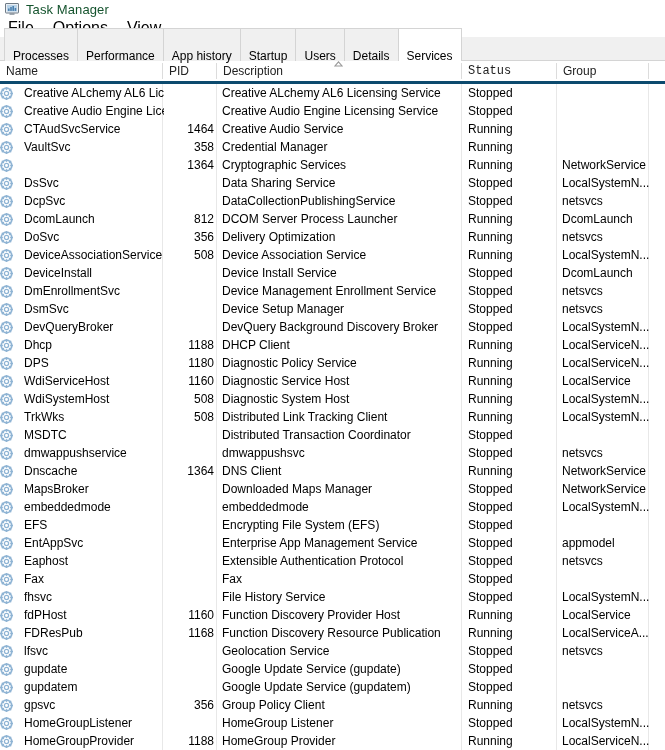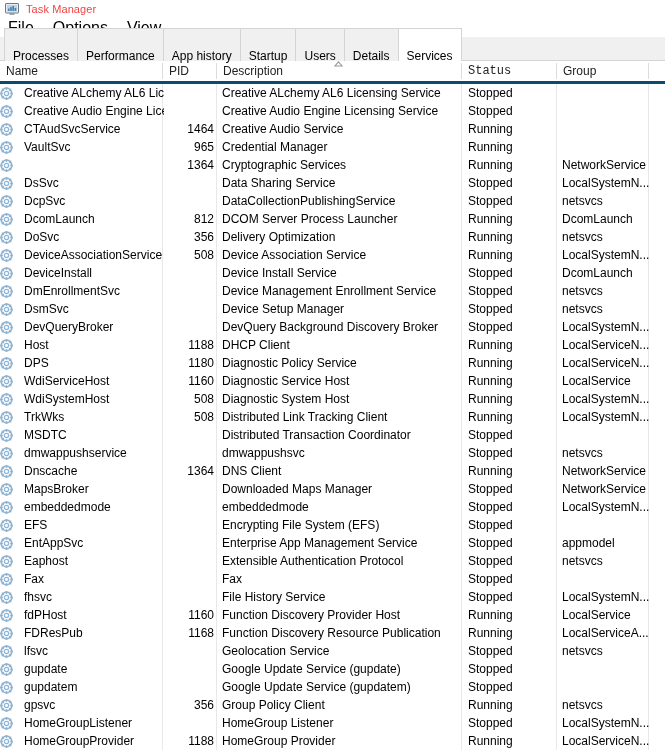--- a/index.html
+++ b/index.html
@@ -26,22 +26,22 @@
     background: #ffffff;
   }
   .app-icon {
     width: 14px;
     height: 14px;
     margin-right: 7px;
     flex: 0 0 auto;
     position: relative;
   }
   .title-text {
-    font-size: 11px;
-    color: #ef4444;
+    font-size: 13px;
+    color: #14532d;
     letter-spacing: .1px;
   }
 
   
   .menubar {
     height: 19px;
     display: flex;
     align-items: center;
     padding-left: 6px;
     background: #ffffff;
@@ -335,21 +335,21 @@
               <line x1="0.6" y1="6.5" x2="2.2" y2="6.5"></line>
               <line x1="10.8" y1="6.5" x2="12.4" y2="6.5"></line>
               <line x1="2.3" y1="2.3" x2="3.4" y2="3.4"></line>
               <line x1="9.6" y1="9.6" x2="10.7" y2="10.7"></line>
               <line x1="10.7" y1="2.3" x2="9.6" y2="3.4"></line>
               <line x1="3.4" y1="9.6" x2="2.3" y2="10.7"></line>
             </g>
           </svg>
         </span>
         <span class="cell c-name">VaultSvc</span>
-        <span class="cell c-pid">965</span>
+        <span class="cell c-pid">358</span>
         <span class="cell c-desc">Credential Manager</span>
         <span class="cell c-stat">Running</span>
         <span class="cell c-grp"></span>
       </div>
       <div class="row">
         <span class="svc-icon">
           <svg width="13" height="13" viewBox="0 0 13 13">
             <circle cx="6.5" cy="6.5" r="5.3" fill="none" stroke="#8fb4d4" stroke-width="1.7"></circle>
             <circle cx="6.5" cy="6.5" r="2.1" fill="#ffffff" stroke="#8fb4d4" stroke-width="1.3"></circle>
             <g stroke="#8fb4d4" stroke-width="1.5" stroke-linecap="round">
@@ -586,21 +586,21 @@
               <line x1="6.5" y1="10.8" x2="6.5" y2="12.4"></line>
               <line x1="0.6" y1="6.5" x2="2.2" y2="6.5"></line>
               <line x1="10.8" y1="6.5" x2="12.4" y2="6.5"></line>
               <line x1="2.3" y1="2.3" x2="3.4" y2="3.4"></line>
               <line x1="9.6" y1="9.6" x2="10.7" y2="10.7"></line>
               <line x1="10.7" y1="2.3" x2="9.6" y2="3.4"></line>
               <line x1="3.4" y1="9.6" x2="2.3" y2="10.7"></line>
             </g>
           </svg>
         </span>
-        <span class="cell c-name">Host</span>
+        <span class="cell c-name">Dhcp</span>
         <span class="cell c-pid">1188</span>
         <span class="cell c-desc">DHCP Client</span>
         <span class="cell c-stat">Running</span>
         <span class="cell c-grp">LocalServiceN...</span>
       </div>
       <div class="row">
         <span class="svc-icon">
           <svg width="13" height="13" viewBox="0 0 13 13">
             <circle cx="6.5" cy="6.5" r="5.3" fill="none" stroke="#8fb4d4" stroke-width="1.7"></circle>
             <circle cx="6.5" cy="6.5" r="2.1" fill="#ffffff" stroke="#8fb4d4" stroke-width="1.3"></circle>

